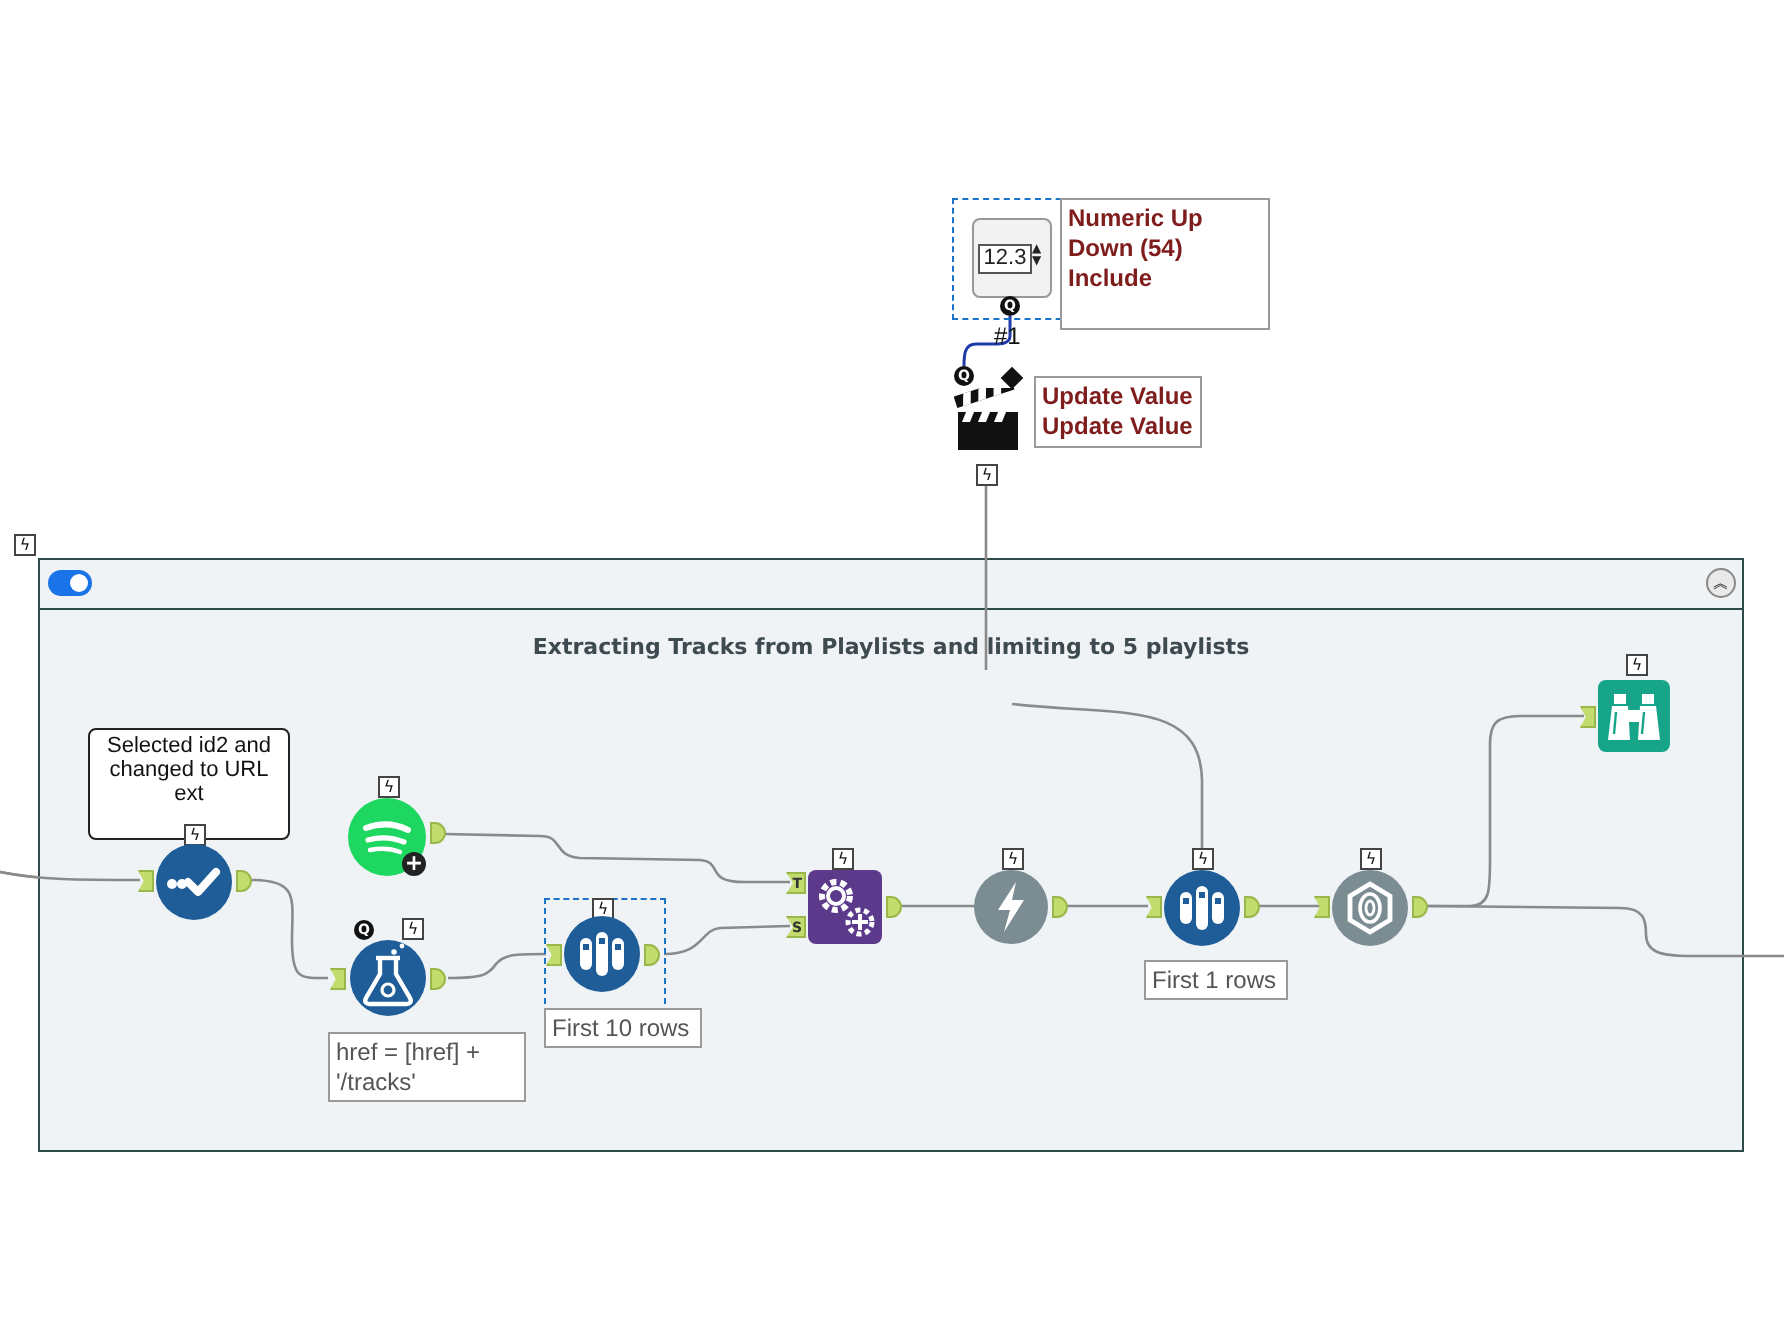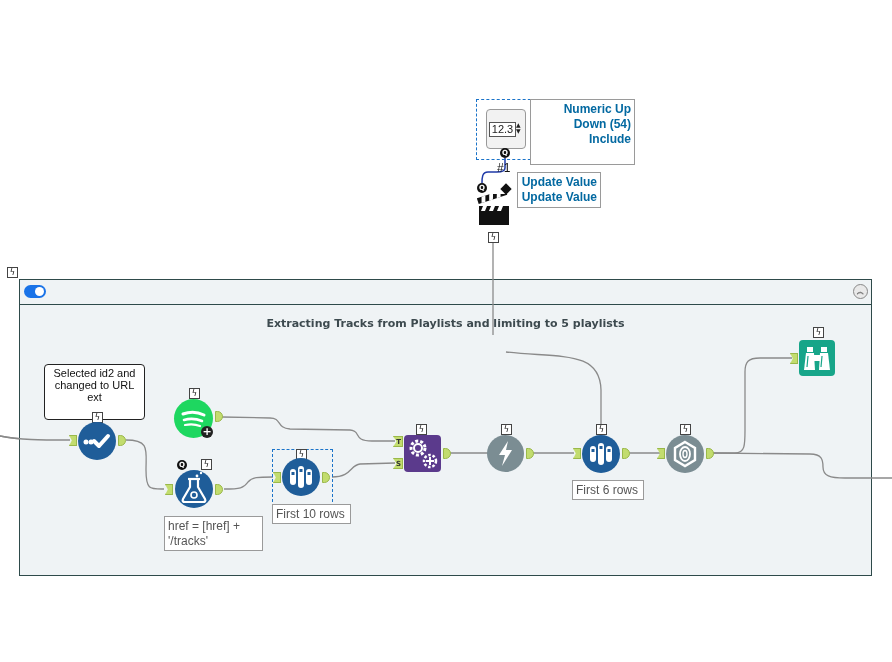--- a/index.html
+++ b/index.html
@@ -7,21 +7,21 @@
          font-family:"DejaVu Sans", sans-serif; }
   .abs { position:absolute; }
   .bolt { position:absolute; width:9px; height:9px; border:1px solid #444; background:#fff;
           font-size:8px; line-height:9px; text-align:center; color:#111; }
   .anchor { position:absolute; width:8px; height:11px; background:#c2dc6e; border:1px solid #9ab84a; box-sizing:border-box; }
   .anchor.out { border-radius:0 6px 6px 0; }
   .anchor.in { clip-path:polygon(0 0,100% 0,100% 100%,0 100%,35% 50%); }
   .anchor.lbl { width:10px; font-size:7px; font-weight:bold; line-height:10px; text-align:right; color:#333; padding-right:1px; }
   .annot { position:absolute; background:#fff; border:1px solid #9a9a9a; font-family:"Liberation Sans", sans-serif;
            font-size:12px; color:#555; padding:2px 3px; box-sizing:border-box; line-height:15px; }
-  .annot.bold { font-weight:bold; color:#0369a1;text-align:right; }
+  .annot.bold { font-weight:bold; color:#7f1d1d; }
   .tool { position:absolute; border-radius:50%; }
   .sel { position:absolute; border:1px dashed #1a73c9; }
   .container { position:absolute; left:19px; top:279px; width:853px; height:297px; border:1px solid #2e4a4a;
                background:#eff3f5; box-sizing:border-box; }
   .cont-header { position:absolute; left:0; top:0; right:0; height:24px; border-bottom:1px solid #2e4a4a; }
   .cont-title { position:absolute; left:0; right:0; top:5px; text-align:center; font-family:"DejaVu Sans", sans-serif;
                 font-size:11px; font-weight:bold; color:#3d4a4f;margin-top:32px; }
   .toggle { position:absolute; left:4px; top:5px; width:22px; height:13px; border-radius:7px; background:#1a73e8; }
   .toggle::after { content:""; position:absolute; right:2px; top:2px; width:9px; height:9px; border-radius:50%; background:#fff; }
   .collapse { position:absolute; right:3px; top:4px; width:15px; height:15px; border-radius:50%; border:1px solid #888;
@@ -82,21 +82,21 @@
   <g transform="rotate(-18 2 11)">
     <rect x="2" y="4" width="30" height="6" fill="#111"></rect>
     <polygon points="7,4 11,4 9,10 5,10" fill="#fff"></polygon>
     <polygon points="15,4 19,4 17,10 13,10" fill="#fff"></polygon>
     <polygon points="23,4 27,4 25,10 21,10" fill="#fff"></polygon>
   </g>
   <polygon points="6,12 10,12 8,17 4,17" fill="#fff"></polygon>
   <polygon points="14,12 18,12 16,17 12,17" fill="#fff"></polygon>
   <polygon points="22,12 26,12 24,17 20,17" fill="#fff"></polygon>
 </svg>
-<div class="annot bold" style="left:517px;top:172px;width:84px;height:36px;">
+<div class="annot bold" style="left:517px;top:188px;width:84px;height:36px;">
   <div>Update Value</div>
   <div>Update Value</div>
 </div>
 <div class="bolt" style="left:488px;top:232px;">ϟ</div>
 
 <div class="abs" style="left:491px;top:335px;background:#fff;padding:0 2px;font-family:'Liberation Sans',sans-serif;font-size:12px;color:#111;">#2</div>
 
 <div class="bolt" style="left:7px;top:267px;">ϟ</div>
 <div class="container">
   <div class="cont-header">
@@ -210,21 +210,21 @@
   <svg width="38" height="38" viewBox="0 0 38 38">
     <rect x="8" y="11" width="6" height="16" rx="3" fill="#fff"></rect>
     <rect x="16" y="8" width="6" height="22" rx="3" fill="#fff"></rect>
     <rect x="24" y="11" width="6" height="16" rx="3" fill="#fff"></rect>
     <rect x="9.5" y="14" width="3" height="3" fill="#1f5d99"></rect>
     <rect x="17.5" y="11" width="3" height="3" fill="#1f5d99"></rect>
     <rect x="25.5" y="14" width="3" height="3" fill="#1f5d99"></rect>
   </svg>
 </div>
 <div class="anchor out" style="left:622px;top:448px;"></div>
-<div class="annot" style="left:572px;top:480px;width:72px;height:20px;font-size:12px;line-height:14px;">First 6 rows</div>
+<div class="annot" style="left:572px;top:480px;width:72px;height:20px;font-size:12px;line-height:14px;">First 1 rows</div>
 
 <div class="bolt" style="left:680px;top:424px;">ϟ</div>
 <div class="anchor in" style="left:657px;top:448px;"></div>
 <div class="tool" style="left:666px;top:435px;width:38px;height:38px;background:#7b8d93;border:2px dotted #7b8d93;box-sizing:border-box;">
   <svg width="34" height="34" viewBox="0 0 34 34">
     <polygon points="17,5 27,11 27,23 17,29 7,23 7,11" stroke="#fff" stroke-width="2.4" fill="none"></polygon>
     <ellipse cx="17" cy="17" rx="5" ry="7" stroke="#fff" stroke-width="1.8" fill="none"></ellipse>
     <ellipse cx="17" cy="17" rx="2" ry="3.5" stroke="#fff" stroke-width="1.4" fill="none"></ellipse>
   </svg>
 </div>

